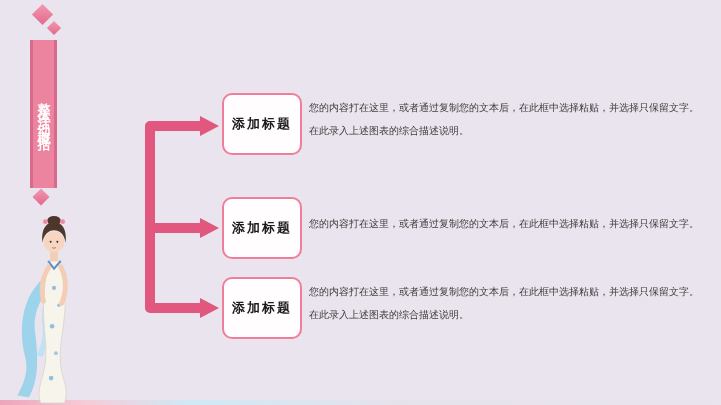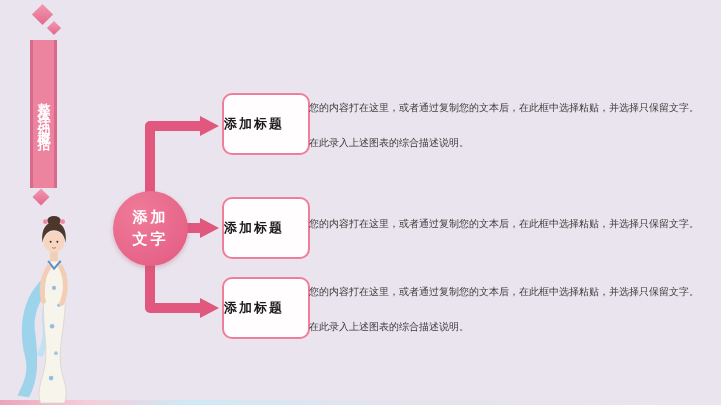--- a/index.html
+++ b/index.html
@@ -35,32 +35,32 @@
     position:absolute;left:113px;top:191px;width:75px;height:75px;
     background:radial-gradient(circle at 35% 30%, #ef7b99, #e25a80);
     border-radius:50%;z-index:2;
     display:flex;flex-direction:column;align-items:center;justify-content:center;
     color:#fff;font-size:15px;font-weight:bold;letter-spacing:3px;line-height:1.45;
     box-shadow:0 2px 4px rgba(180,90,120,.35);
     cursor:pointer;
   }
   
   .titlebox{
-    position:absolute;left:222px;width:88px;height:62px;
+    position:absolute;left:222px;width:80px;height:62px;
     background:#fffdfd;border:2px solid #f07e98;border-radius:10px;
     box-sizing:border-box;z-index:2;
-    display:flex;align-items:center;
+    display:flex;align-items:center;justify-content:center;
     font-size:13px;font-weight:bold;color:#1c1c1c;letter-spacing:2px;
     cursor:pointer;
   }
   .b1{top:93px;} .b2{top:197px;} .b3{top:277px;}
   
   .desc{position:absolute;left:309px;z-index:2;color:#3c3c3c;font-size:10px;line-height:14px;}
   .desc div{white-space:nowrap;}
-  .desc div + div{margin-top:21px;}
+  .desc div + div{margin-top:9px;}
   .t1{top:101px;} .t2{top:217px;} .t3{top:285px;}
   
   .footer-strip{
     position:absolute;left:0;bottom:0;width:721px;height:5px;z-index:1;
     background:linear-gradient(90deg,#eda4ba 0%,#f6ccd8 12%,#cfe9f5 26%,#e6e2ec 55%,#e9e4ed 100%);
   }
   .character{position:absolute;left:4px;bottom:0;z-index:3;}
 </style>
 </head>
 <body>
@@ -81,24 +81,20 @@
       <path d="M150 228 H201"></path>
       <path d="M150 226 V308 H201"></path>
     </g>
     <g fill="#e2577e" stroke="none">
       <polygon points="200,116 219,126 200,136"></polygon>
       <polygon points="200,218 219,228 200,238"></polygon>
       <polygon points="200,298 219,308 200,318"></polygon>
     </g>
   </svg>
 
-  <div class="circle">
-    <span>添加</span>
-    <span>文字</span>
-  </div>
 
   <div class="titlebox b1">
     <span>添加标题</span>
   </div>
   <div class="desc t1">
     <div>您的内容打在这里，或者通过复制您的文本后，在此框中选择粘贴，并选择只保留文字。</div>
     <div>在此录入上述图表的综合描述说明。</div>
   </div>
 
   <div class="titlebox b2">

